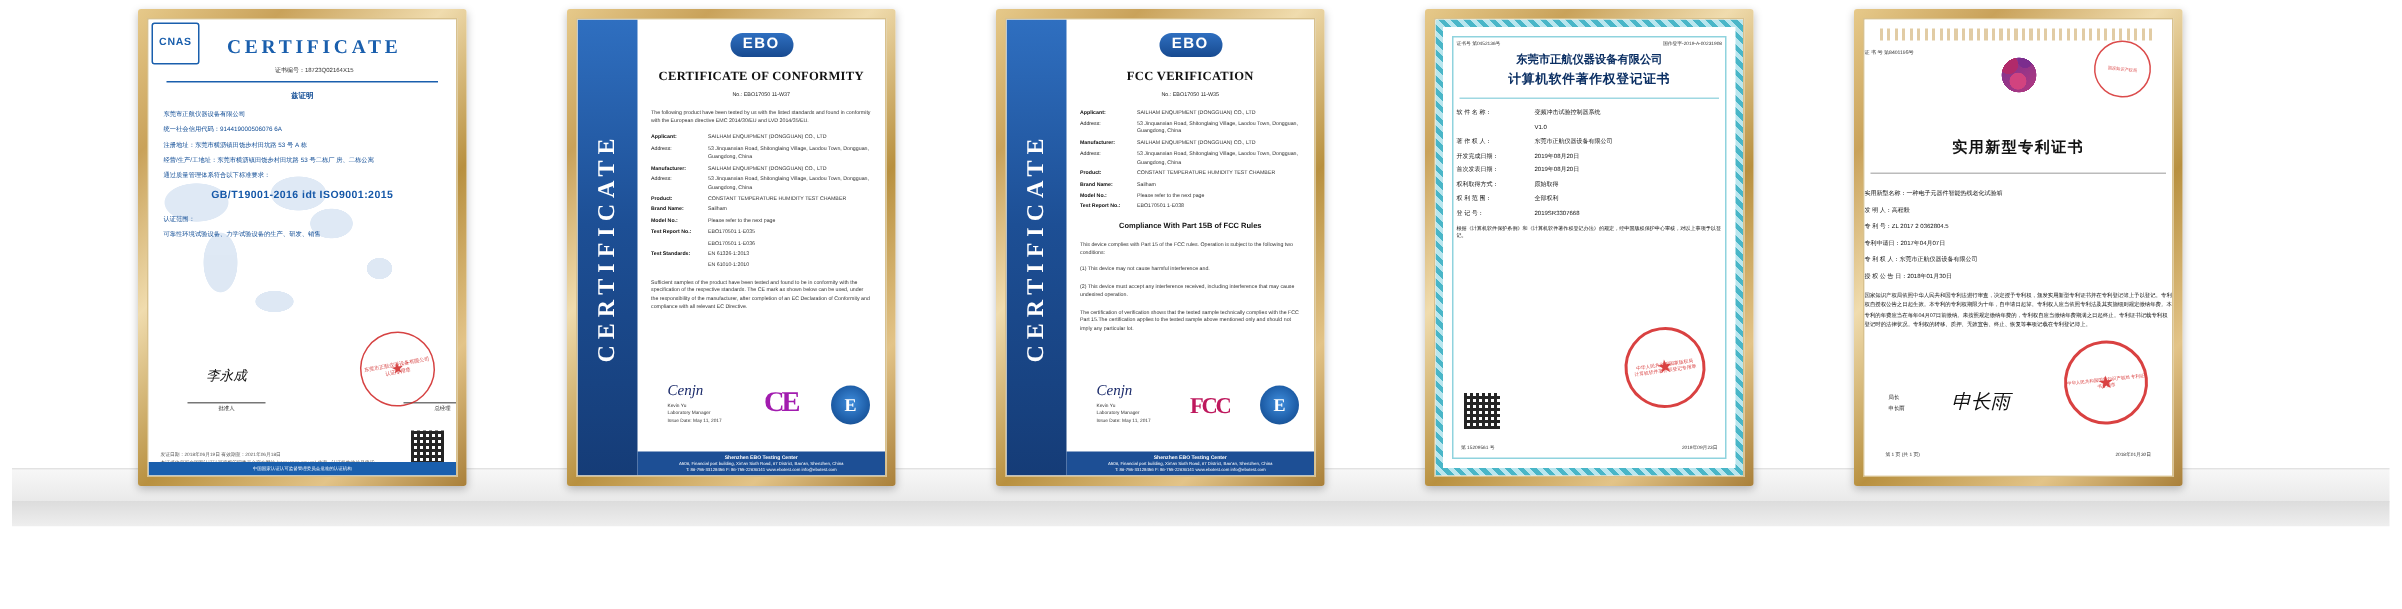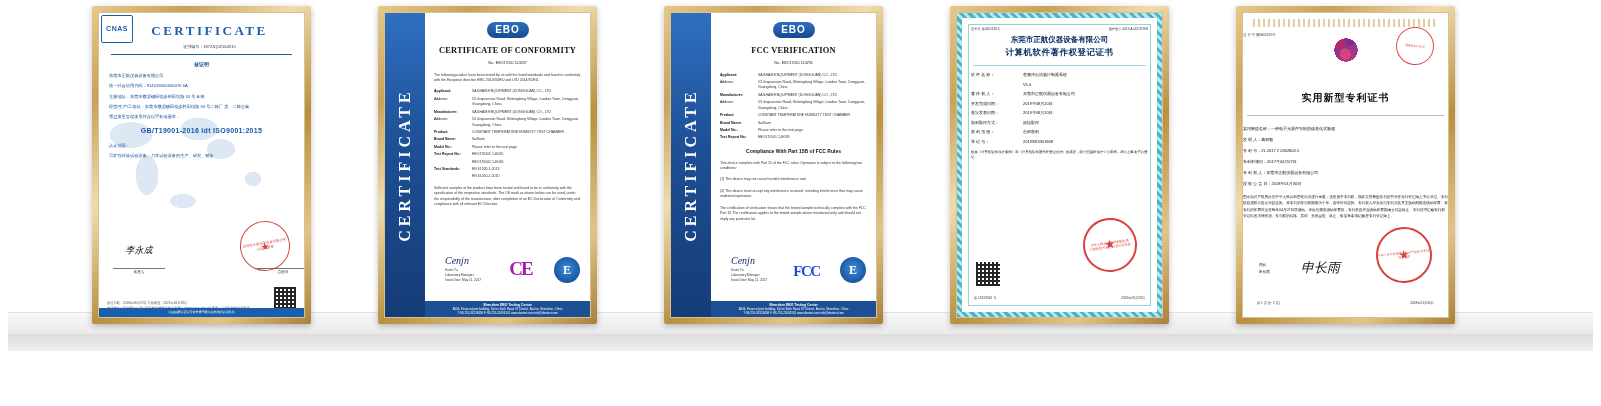--- a/index.html
+++ b/index.html
@@ -119,21 +119,21 @@
   .c1 .cert-no { font-size: 4px; color: #333; margin-top: 3px; margin-left: 16px;}
   .c1 .rule { height: 1px; background: #1a5fad; margin: 4px 2px 6px; position: relative; z-index: 2;}
   .c1 .body { position: relative; z-index: 2; color: #0d4a94; }
   .c1 .body .lbl { font-weight: bold; font-size: 5px; text-align: center; margin-bottom: 5px;}
   .c1 .body p { margin: 0 0 4px 0; font-size: 4.2px; }
   .c1 .std {
     text-align: center; font-size: 7px; font-weight: bold; color: #1457a8;
     margin: 6px 0 6px 0; letter-spacing: .3px;
   }
   .c1 .sig-row {
-    position: absolute; left: 14px; bottom: 42px; width: 196px;
+    position: absolute; left: 26px; bottom: 42px; width: 196px;
     display: flex; justify-content: space-between; align-items: flex-end;
     z-index: 3; color: #222; font-size: 3.6px;
   }
   .c1 .sigbox { width: 52px; text-align: center; }
   .c1 .sigline { border-top: 1px solid #777; margin-top: 10px; padding-top: 1px; }
   .c1 .handsig {
     font-family: "Liberation Serif", serif; font-size: 9px; color: #111;
     font-style: italic;
   }
   .c1 .stamp {
@@ -215,21 +215,21 @@
   .c2 .marks {
     position: absolute; left: 10px; right: 10px; bottom: 34px;
     display: flex; align-items: flex-end; justify-content: space-between;
   }
   .c2 .ce {
     font-family: "Liberation Serif", serif; font-size: 19px; font-weight: bold;
     color: #a21caf; letter-spacing: -2px;
   }
   .c2 .fcc {
     font-family: "Liberation Serif", serif; font-size: 15px; font-weight: bold;
-    color: #1d4ed8; letter-spacing: -1.5px;
+    color: #be185d; letter-spacing: -1.5px;
   }
   .c2 .eseal {
     width: 26px; height: 26px; border-radius: 50%;
     background: radial-gradient(circle at 50% 45%, #3f8ddc 0%, #1e5ea8 60%, #16457d 100%);
     color: #fff; display: flex; align-items: center; justify-content: center;
     font-family: "Liberation Serif", serif; font-size: 12px; font-weight: bold;
   }
   .c2 .signblock {
     position: absolute; left: 20px; bottom: 34px; font-size: 3.2px; color: #333;
   }

